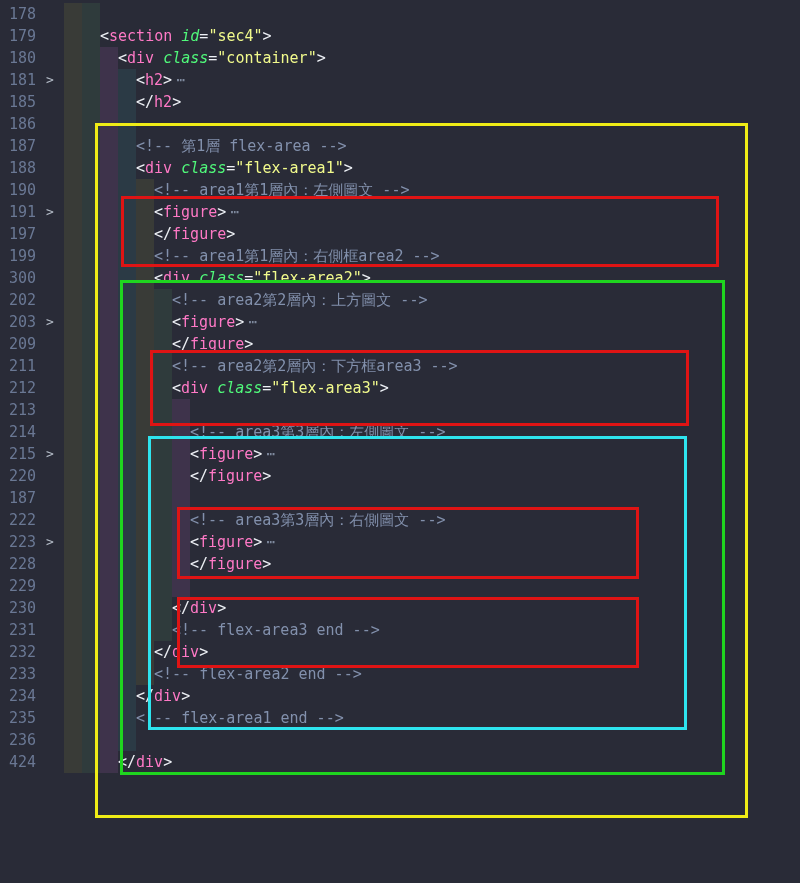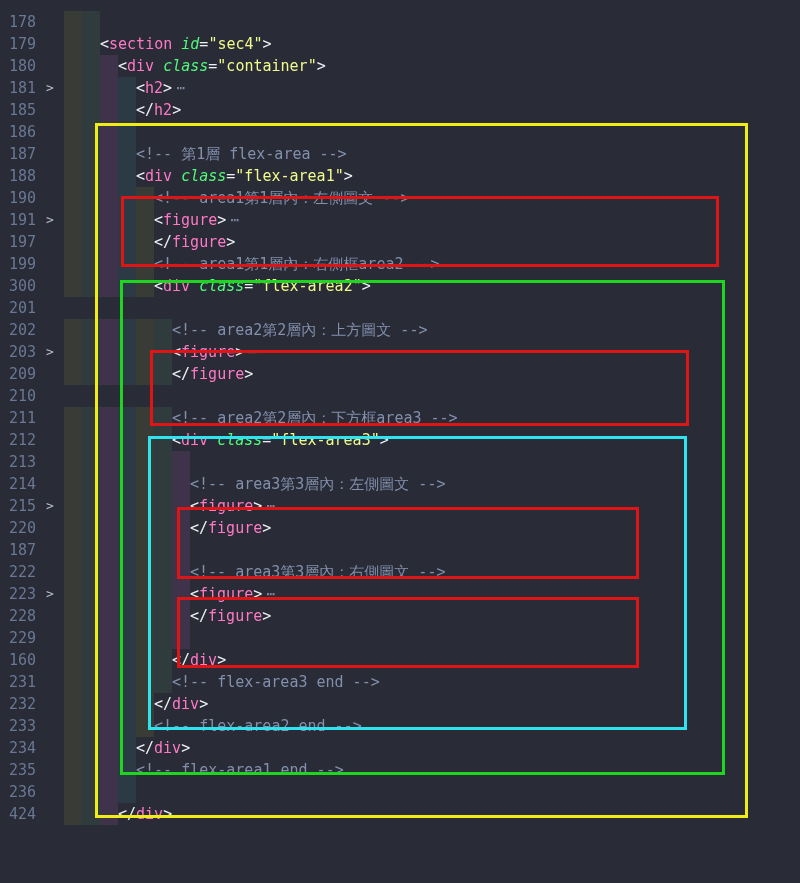--- a/index.html
+++ b/index.html
@@ -1,21 +1,21 @@
 <!DOCTYPE html>
 <html><head>
 <meta charset="utf-8">
 <style>
   html,body{margin:0;padding:0;background:#292b37;}
   #editor{
     position:relative;width:800px;height:883px;overflow:hidden;
     background:#292b37;
     font-family:"DejaVu Sans Mono","Liberation Mono",monospace;
     font-size:15px;line-height:22px;
-    box-sizing:border-box;padding-top:11px;
+    box-sizing:border-box;padding-top:3px;
   }
   .row{display:flex;height:22px;position:relative;}
   .gutter{flex:0 0 64px;display:flex;user-select:none;}
   .num{flex:0 0 36px;text-align:right;color:#6a7894;}
   .fold{flex:1;text-align:center;color:#b6bec9;font-size:13px;line-height:22px;}
   .code{position:relative;flex:1;white-space:pre;}
   .band{position:absolute;top:0;bottom:0;width:18px;pointer-events:none;}
   .txt{position:relative;display:inline-block;}
   .tok-c{color:#8290ac;}
   .tok-p{color:#eef1f6;}
@@ -116,27 +116,20 @@
       </div>
       <div class="row">
         <div class="gutter">
           <span class="num">300</span>
           <span class="fold"></span>
         </div>
         <div class="code"><div class="band" style="left: 0px; background: rgba(255, 255, 64, 0.08);"></div><div class="band" style="left: 18px; background: rgba(127, 255, 127, 0.08);"></div><div class="band" style="left: 36px; background: rgba(255, 127, 255, 0.1);"></div><div class="band" style="left: 54px; background: rgba(79, 236, 236, 0.08);"></div><div class="band" style="left: 72px; background: rgba(255, 255, 64, 0.08);"></div><span class="txt" style="margin-left: 90px;"><span class="tok-p">&lt;</span><span class="tok-t">div</span><span class="tok-p"> </span><span class="tok-a">class</span><span class="tok-p">=</span><span class="tok-s">"flex-area2"</span><span class="tok-p">&gt;</span></span></div>
       </div>
       <div class="row">
         <div class="gutter">
-          <span class="num">201</span>
-          <span class="fold"></span>
-        </div>
-        <div class="code"><span class="txt" style="margin-left: 0px;"></span></div>
-      </div>
-      <div class="row">
-        <div class="gutter">
           <span class="num">202</span>
           <span class="fold"></span>
         </div>
         <div class="code"><div class="band" style="left: 0px; background: rgba(255, 255, 64, 0.08);"></div><div class="band" style="left: 18px; background: rgba(127, 255, 127, 0.08);"></div><div class="band" style="left: 36px; background: rgba(255, 127, 255, 0.1);"></div><div class="band" style="left: 54px; background: rgba(79, 236, 236, 0.08);"></div><div class="band" style="left: 72px; background: rgba(255, 255, 64, 0.08);"></div><div class="band" style="left: 90px; background: rgba(127, 255, 127, 0.08);"></div><span class="txt" style="margin-left: 108px;"><span class="tok-c">&lt;!-- area2第2層內：上方圖文 --&gt;</span></span></div>
       </div>
       <div class="row">
         <div class="gutter">
           <span class="num">203</span>
           <span class="fold">&gt;</span>
         </div>
@@ -144,27 +137,20 @@
       </div>
       <div class="row">
         <div class="gutter">
           <span class="num">209</span>
           <span class="fold"></span>
         </div>
         <div class="code"><div class="band" style="left: 0px; background: rgba(255, 255, 64, 0.08);"></div><div class="band" style="left: 18px; background: rgba(127, 255, 127, 0.08);"></div><div class="band" style="left: 36px; background: rgba(255, 127, 255, 0.1);"></div><div class="band" style="left: 54px; background: rgba(79, 236, 236, 0.08);"></div><div class="band" style="left: 72px; background: rgba(255, 255, 64, 0.08);"></div><div class="band" style="left: 90px; background: rgba(127, 255, 127, 0.08);"></div><span class="txt" style="margin-left: 108px;"><span class="tok-p">&lt;/</span><span class="tok-t">figure</span><span class="tok-p">&gt;</span></span></div>
       </div>
       <div class="row">
         <div class="gutter">
-          <span class="num">210</span>
-          <span class="fold"></span>
-        </div>
-        <div class="code"><span class="txt" style="margin-left: 0px;"></span></div>
-      </div>
-      <div class="row">
-        <div class="gutter">
           <span class="num">211</span>
           <span class="fold"></span>
         </div>
         <div class="code"><div class="band" style="left: 0px; background: rgba(255, 255, 64, 0.08);"></div><div class="band" style="left: 18px; background: rgba(127, 255, 127, 0.08);"></div><div class="band" style="left: 36px; background: rgba(255, 127, 255, 0.1);"></div><div class="band" style="left: 54px; background: rgba(79, 236, 236, 0.08);"></div><div class="band" style="left: 72px; background: rgba(255, 255, 64, 0.08);"></div><div class="band" style="left: 90px; background: rgba(127, 255, 127, 0.08);"></div><span class="txt" style="margin-left: 108px;"><span class="tok-c">&lt;!-- area2第2層內：下方框area3 --&gt;</span></span></div>
       </div>
       <div class="row">
         <div class="gutter">
           <span class="num">212</span>
           <span class="fold"></span>
         </div>
@@ -228,21 +214,21 @@
       </div>
       <div class="row">
         <div class="gutter">
           <span class="num">229</span>
           <span class="fold"></span>
         </div>
         <div class="code"><div class="band" style="left: 0px; background: rgba(255, 255, 64, 0.08);"></div><div class="band" style="left: 18px; background: rgba(127, 255, 127, 0.08);"></div><div class="band" style="left: 36px; background: rgba(255, 127, 255, 0.1);"></div><div class="band" style="left: 54px; background: rgba(79, 236, 236, 0.08);"></div><div class="band" style="left: 72px; background: rgba(255, 255, 64, 0.08);"></div><div class="band" style="left: 90px; background: rgba(127, 255, 127, 0.08);"></div><div class="band" style="left: 108px; background: rgba(255, 127, 255, 0.1);"></div><span class="txt" style="margin-left: 126px;"></span></div>
       </div>
       <div class="row">
         <div class="gutter">
-          <span class="num">160</span>
+          <span class="num">230</span>
           <span class="fold"></span>
         </div>
         <div class="code"><div class="band" style="left: 0px; background: rgba(255, 255, 64, 0.08);"></div><div class="band" style="left: 18px; background: rgba(127, 255, 127, 0.08);"></div><div class="band" style="left: 36px; background: rgba(255, 127, 255, 0.1);"></div><div class="band" style="left: 54px; background: rgba(79, 236, 236, 0.08);"></div><div class="band" style="left: 72px; background: rgba(255, 255, 64, 0.08);"></div><div class="band" style="left: 90px; background: rgba(127, 255, 127, 0.08);"></div><span class="txt" style="margin-left: 108px;"><span class="tok-p">&lt;/</span><span class="tok-t">div</span><span class="tok-p">&gt;</span></span></div>
       </div>
       <div class="row">
         <div class="gutter">
           <span class="num">231</span>
           <span class="fold"></span>
         </div>
         <div class="code"><div class="band" style="left: 0px; background: rgba(255, 255, 64, 0.08);"></div><div class="band" style="left: 18px; background: rgba(127, 255, 127, 0.08);"></div><div class="band" style="left: 36px; background: rgba(255, 127, 255, 0.1);"></div><div class="band" style="left: 54px; background: rgba(79, 236, 236, 0.08);"></div><div class="band" style="left: 72px; background: rgba(255, 255, 64, 0.08);"></div><div class="band" style="left: 90px; background: rgba(127, 255, 127, 0.08);"></div><span class="txt" style="margin-left: 108px;"><span class="tok-c">&lt;!-- flex-area3 end --&gt;</span></span></div>

